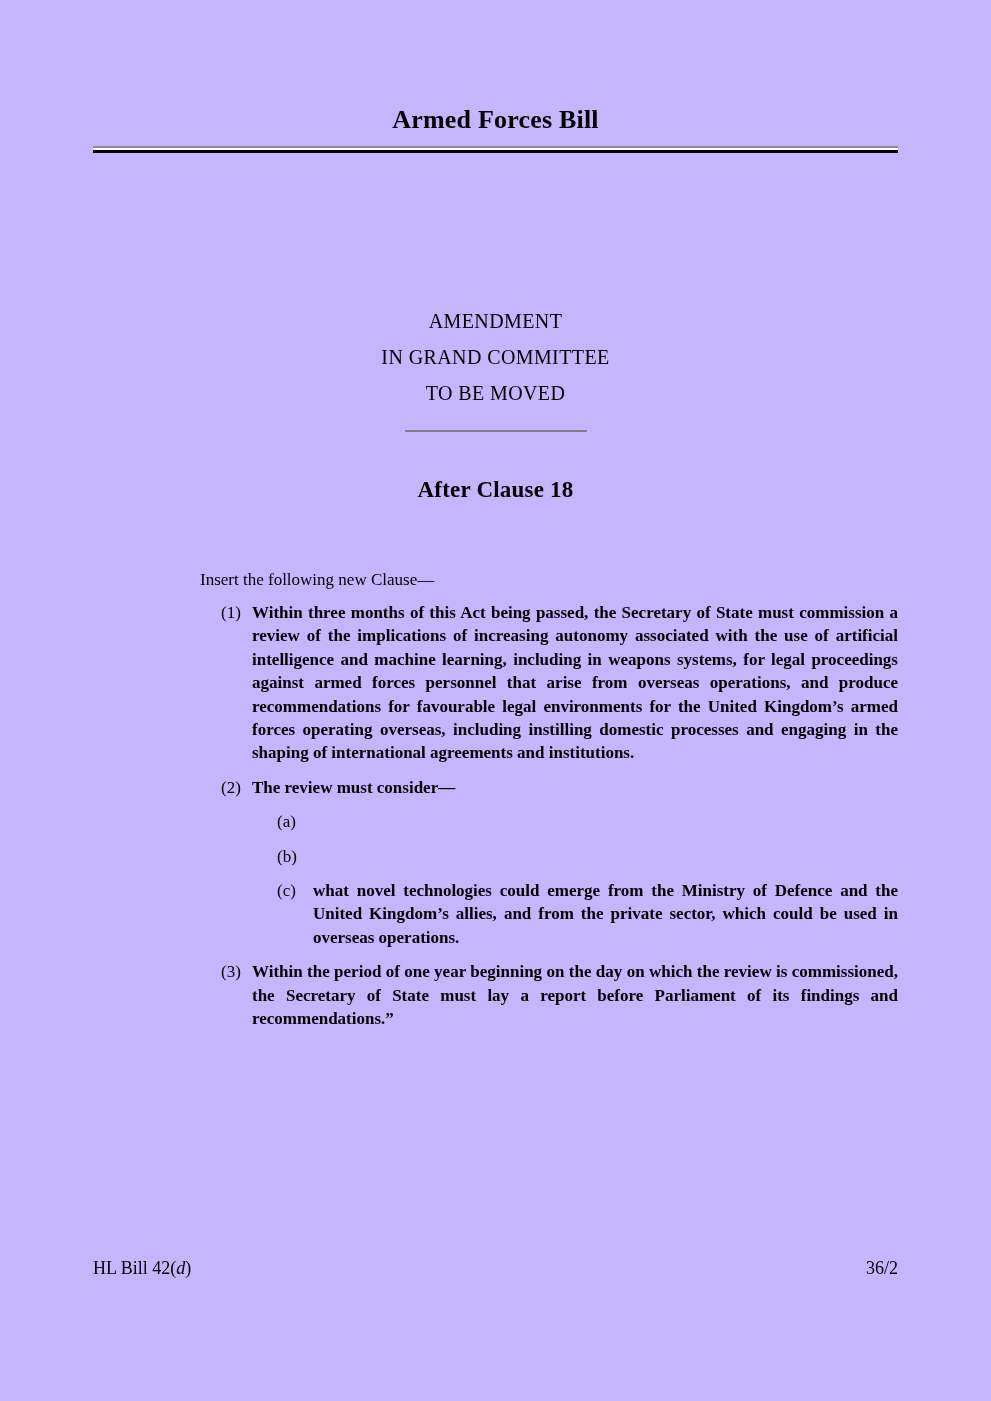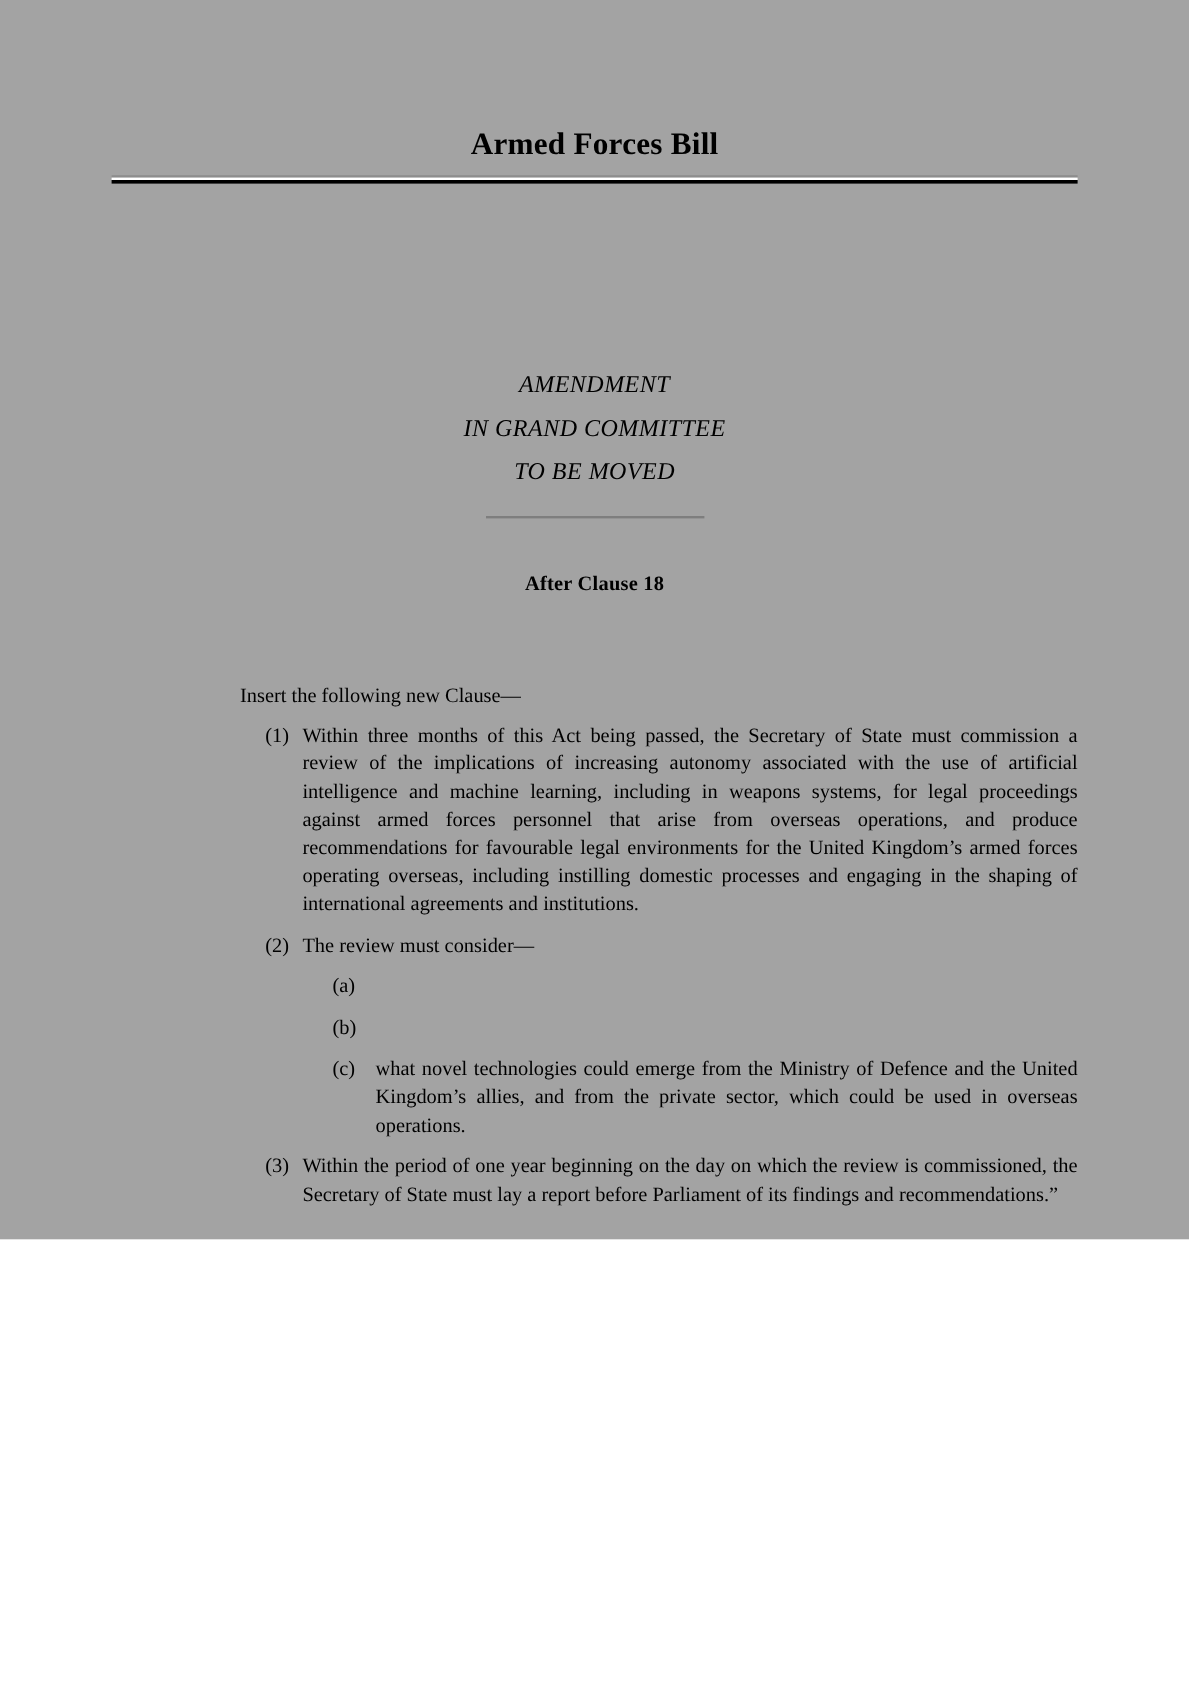--- a/index.html
+++ b/index.html
@@ -7,22 +7,22 @@
     padding: 0;
     background: #ffffff;
   }
   body {
     font-family: "Liberation Serif", "DejaVu Serif", serif;
     color: #000000;
   }
   .page {
     position: relative;
     width: 991px;
-    height: 1033px;
-    background: #a3a3a3;
+    height: 1401px;
+    background: #c4b5fd;
     overflow: hidden;
     box-sizing: border-box;
   }
 
   
   .masthead {
     position: absolute;
     left: 93px;
     top: 104px;
     width: 805px;
@@ -60,41 +60,40 @@
     position: absolute;
     left: 93px;
     top: 303px;
     width: 805px;
     text-align: center;
   }
   .amendment-line {
     font-size: 20px;
     line-height: 36px;
     letter-spacing: 0.4px;
-    font-style: italic;
   }
   .short-rule-wrap {
     margin-top: 19px;
     display: flex;
     justify-content: center;
   }
   .short-rule {
     width: 182px;
     height: 2px;
     background: #7e7e7e;
   }
 
   
   .clause-heading {
     position: absolute;
     left: 93px;
     top: 477px;
     width: 805px;
     text-align: center;
-    font-size: 17px;
+    font-size: 23px;
     font-weight: bold;
     letter-spacing: 0.2px;
   }
   .sponsor {
     position: absolute;
     left: 93px;
     top: 518px;
     width: 805px;
     text-align: center;
     font-size: 18px;
@@ -136,20 +135,21 @@
     width: 31px;
     text-align: left;
   }
   .item.level2 .marker { width: 36px; }
 
   .item-text {
     flex: 1 1 auto;
     text-align: justify;
     text-justify: inter-word;
     hyphens: none;
+    font-weight: bold;
   }
   .item-text.last-line-left { text-align-last: left; }
 
   .sub-list { margin: 0; padding: 0; }
 
   
   .footer {
     position: absolute;
     left: 93px;
     top: 1258px;

